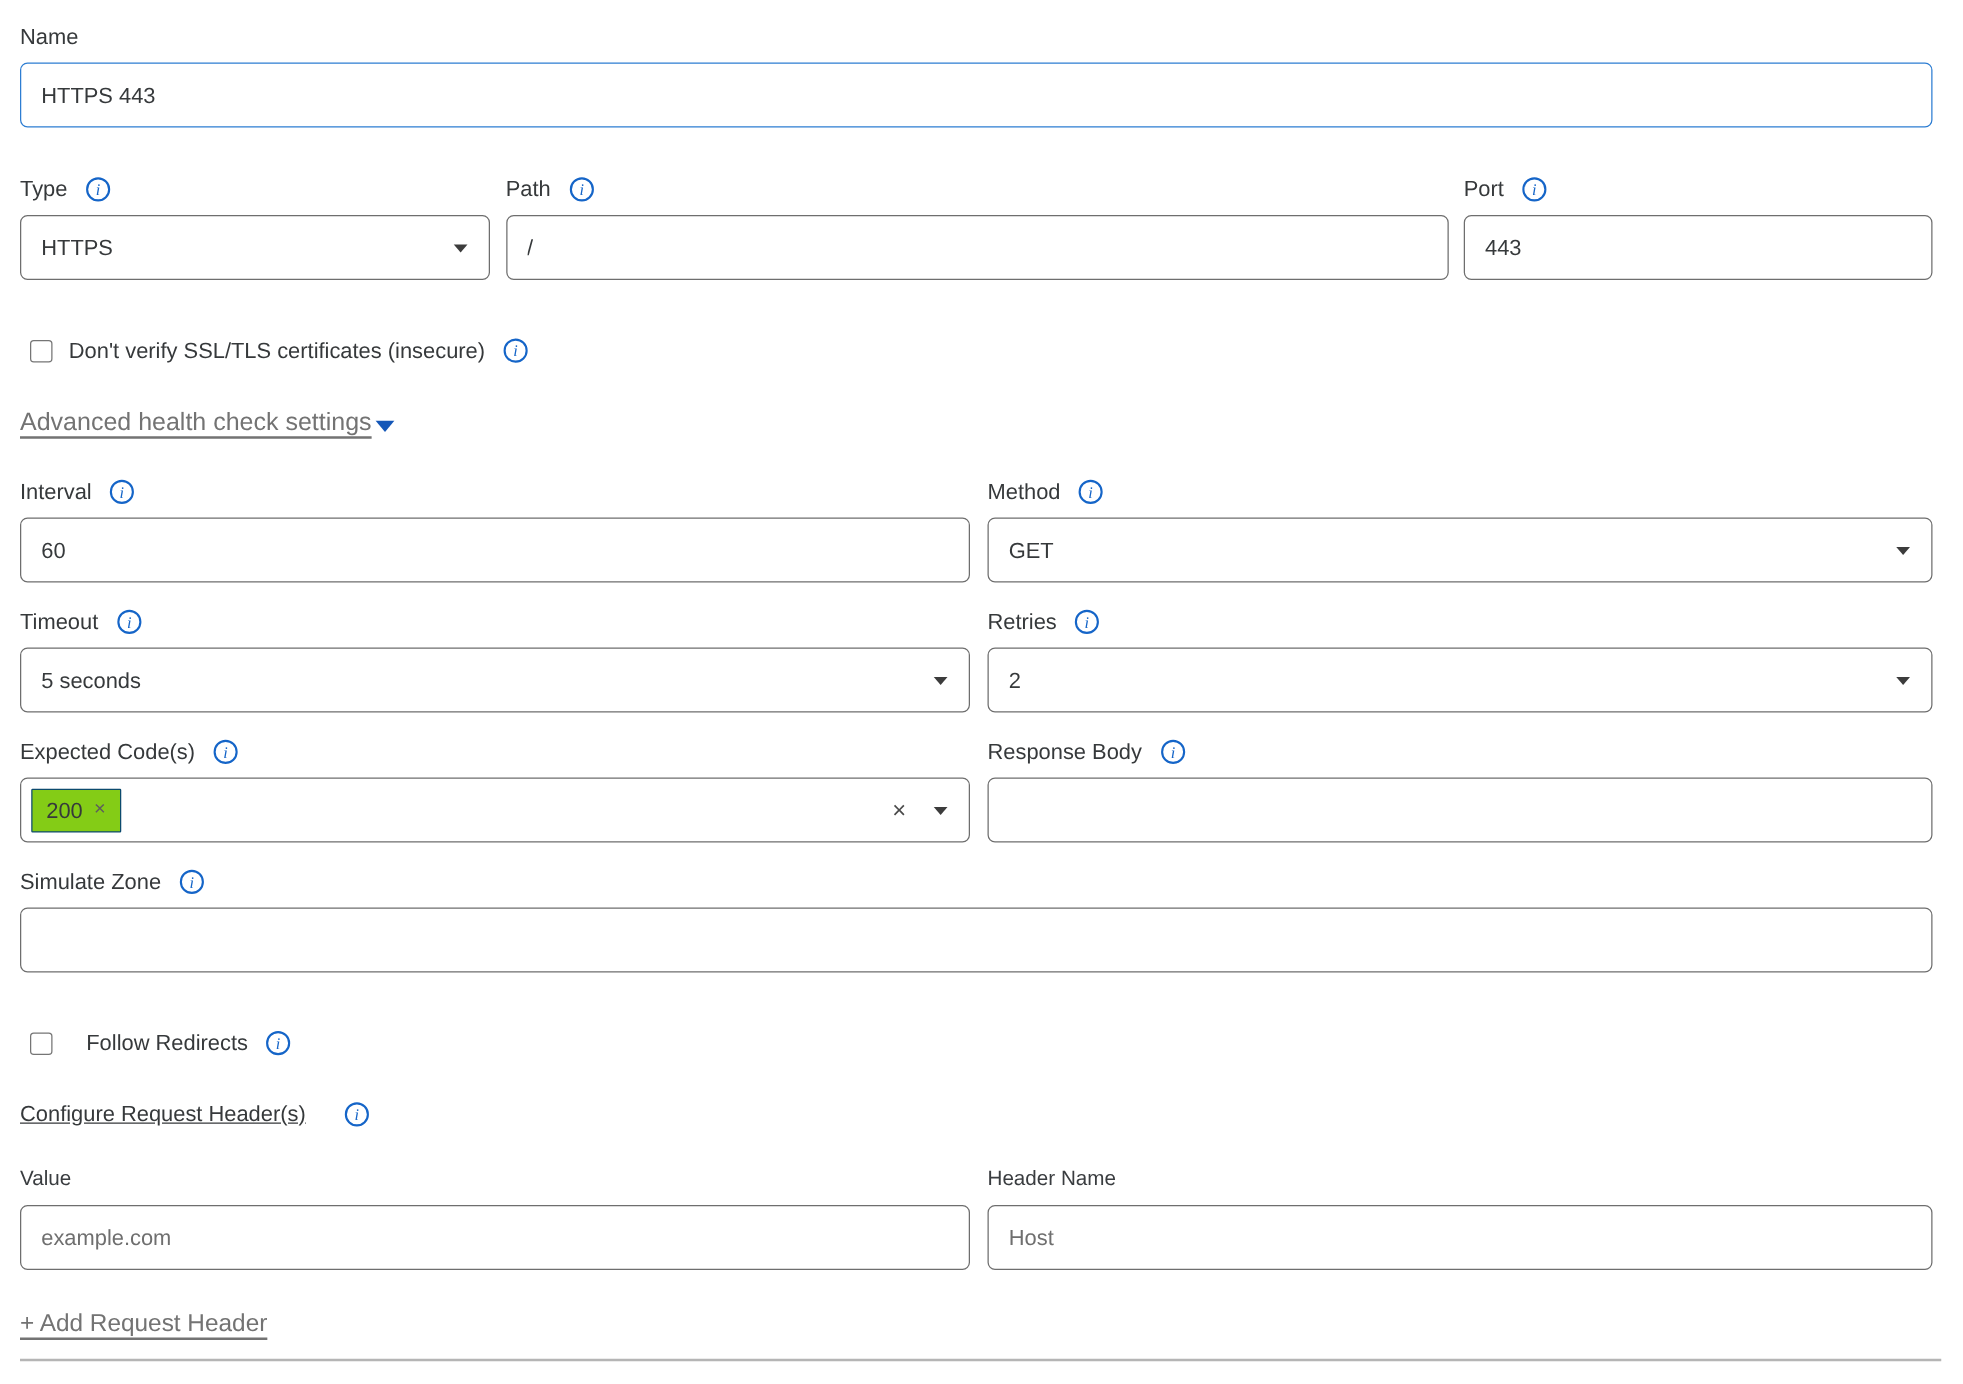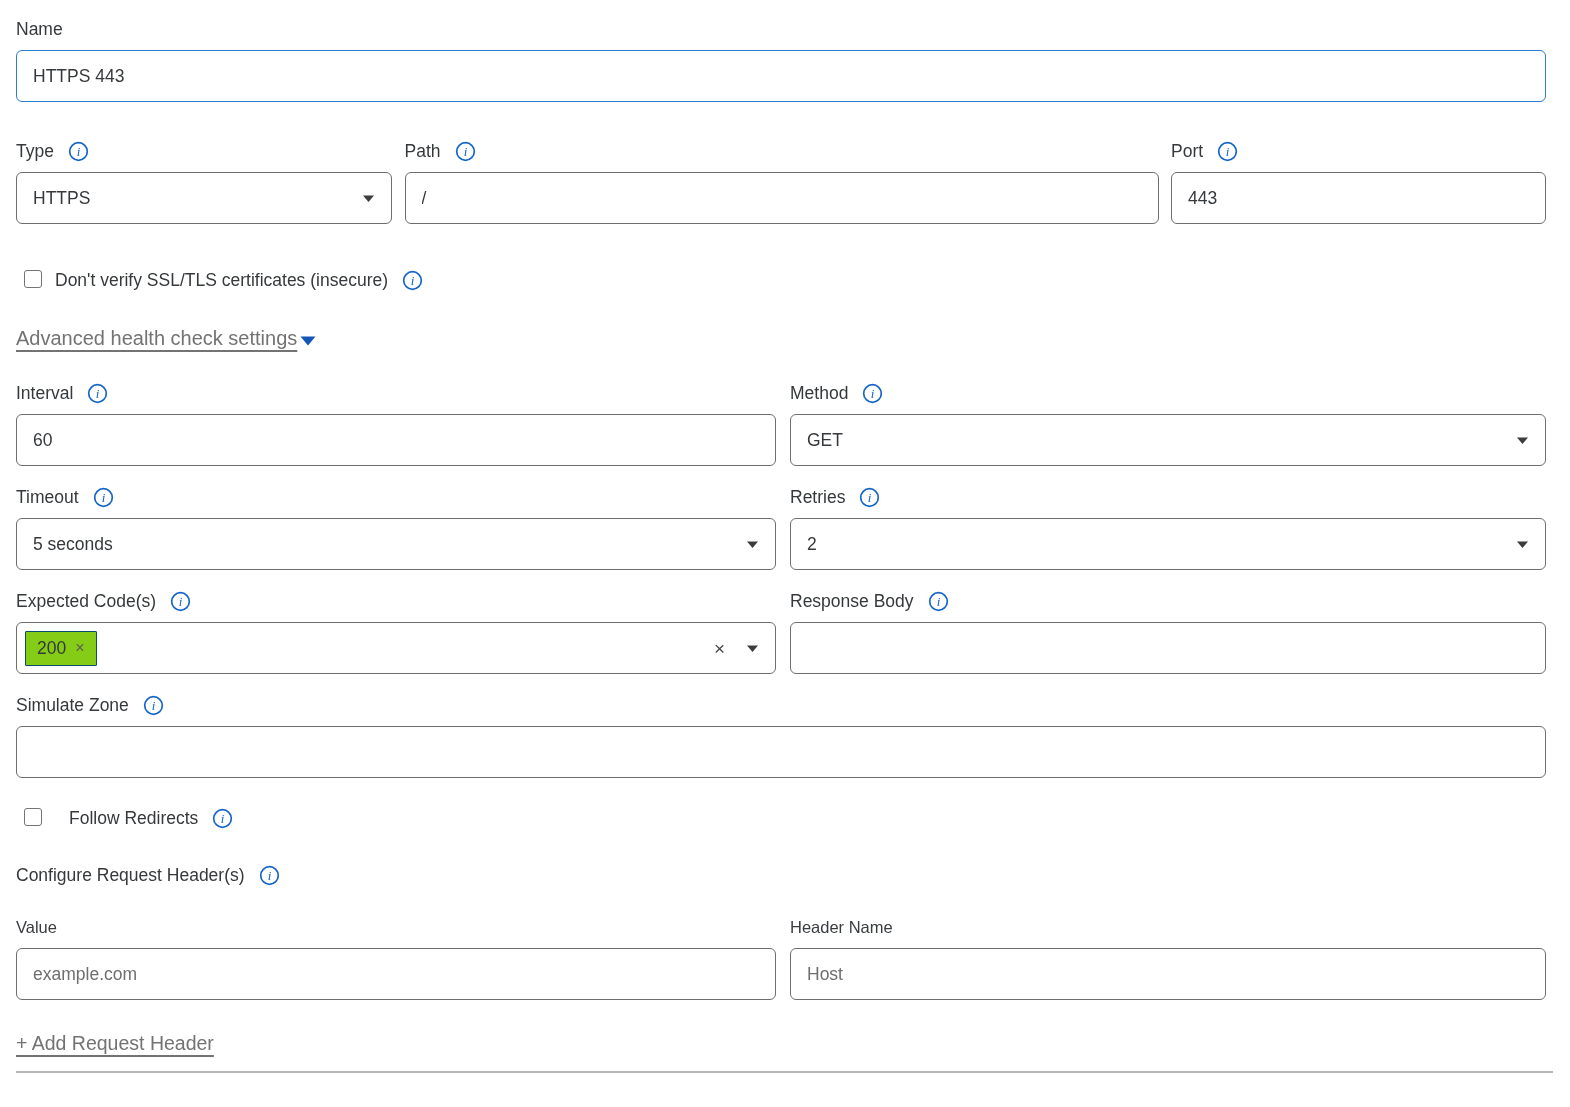--- a/index.html
+++ b/index.html
@@ -69,20 +69,21 @@
     column-gap: 12.5px;
   }
   .grid-2col {
     display: grid;
     grid-template-columns: 760px 756px;
     column-gap: 14px;
   }
 
   .checkbox-row {
     display: flex;
+    align-items: center;
     margin-left: 8px;
   }
   .checkbox {
     width: 18px;
     height: 18px;
     border: 1.5px solid #757575;
     border-radius: 3px;
     background: #ffffff;
     cursor: pointer;
     flex: 0 0 auto;
@@ -135,22 +136,23 @@
     color: #36393b;
   }
   .tag-remove { color: #5d5d5d; font-size: 16px; cursor: pointer; line-height: 1; }
   .ms-right { margin-left: auto; display: inline-flex; align-items: center; gap: 21px; }
   .ms-clear { color: #4a4a4a; font-size: 19px; cursor: pointer; line-height: 1; }
 
   .subsection-title {
     font-size: 17.5px;
     display: inline-flex;
     align-items: center;
-    gap: 14px;
+    gap: 30px;
     margin-top: 36px;
+    text-decoration: underline;
   }
   .header-label { font-size: 16.5px; color: #3a3d40; }
 
   .add-header-row { margin-top: 32px; }
   .divider {
     margin-top: 16px;
     width: 1537px;
     border-top: 2px solid #b5b5b5;
   }
 </style>
@@ -385,21 +387,21 @@
                 <circle cx="10.5" cy="10.5" r="8.8" fill="none" stroke="#1565c8" stroke-width="1.7"></circle>
                 <text x="10.5" y="15.2" text-anchor="middle" font-size="13" font-family="Liberation Serif, serif" font-style="italic" fill="#1565c8">i</text>
               </svg>
           </span>
         </span>
       </div>
       <input class="text-input" type="text" value="" style="">
     </div>
 
     
-    <div class="checkbox-row" style="margin-top: 30px;">
+    <div class="checkbox-row" style="margin-top: 46px;">
       <span class="checkbox"></span>
       <span class="cb-label gap-27">
         <span>Follow Redirects</span>
         <span class="info-icon">
           <svg width="21" height="21" viewBox="0 0 21 21">
               <circle cx="10.5" cy="10.5" r="8.8" fill="none" stroke="#1565c8" stroke-width="1.7"></circle>
               <text x="10.5" y="15.2" text-anchor="middle" font-size="13" font-family="Liberation Serif, serif" font-style="italic" fill="#1565c8">i</text>
             </svg>
         </span>
       </span>

